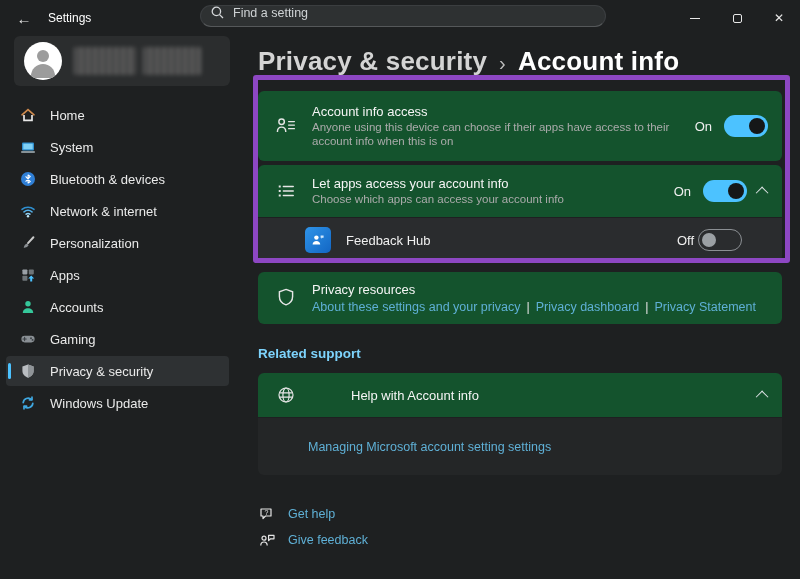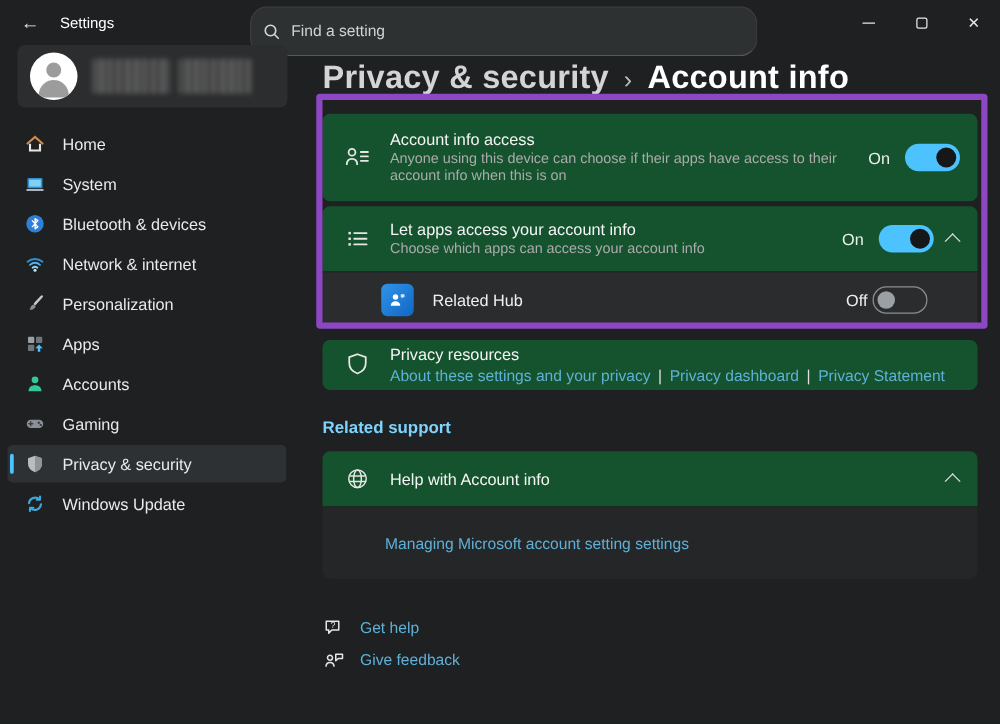--- a/index.html
+++ b/index.html
@@ -8,23 +8,23 @@
     font-family:"Liberation Sans", sans-serif;
     background:#1e2021; color:#f2f2f2;
     position:relative;
   }
 
   
   .titlebar { position:absolute; top:0; left:0; width:800px; height:36px; display:flex; align-items:center; }
   .back-btn { width:32px; height:28px; margin-left:8px; display:flex; align-items:center; justify-content:center; color:#e8e8e8; font-size:15px; border-radius:4px; cursor:pointer; }
   .app-title { font-size:12px; color:#ffffff; margin-left:8px; font-weight:400; }
   .search-box {
-    position:absolute; left:200px; top:5px; width:406px; height:40px;
+    position:absolute; left:200px; top:5px; width:406px; height:22px;
     background:#2e3132; border:1px solid #3b3e40; border-bottom-color:#55585a;
-    border-radius:14px; display:flex; align-items:center; padding:0 10px;
+    border-radius:14px; display:flex; align-items:flex-start; padding:0 10px;
   }
   .search-box svg { flex:0 0 auto; margin-right:9px; }
   .search-input {
     background:transparent; border:none; outline:none; color:#e8e8e8;
     font-family:"Liberation Sans", sans-serif; font-size:12.5px; width:100%;
   }
   .search-input::placeholder { color:#cfd3d5; opacity:1; }
   .win-controls { position:absolute; right:0; top:0; height:36px; display:flex; }
   .win-btn { width:42px; height:36px; display:flex; align-items:center; justify-content:center; color:#e8e8e8; cursor:pointer; }
   .glyph-min { width:10px; height:1px; background:#e8e8e8; display:inline-block; }
@@ -85,28 +85,28 @@
 
   .card-account { height:70px; margin-bottom:4px; }
   .card-letapps { height:52px; border-radius:6px 6px 0 0; }
   .row-nested {
     height:45px; background:#2a2c2e; border-top:1px solid #1e2021;
     border-radius:0 0 6px 6px; display:flex; align-items:center; padding:0 14px 0 47px;
   }
   .row-nested .app-label { font-size:13px; color:#f0f0f0; margin-left:15px; flex:1; }
   .nested-right { display:flex; align-items:center; gap:4px; padding-right:26px; }
 
-  .card-privacy { height:40px; margin-top:10px; align-items:center; }
+  .card-privacy { height:52px; margin-top:10px; align-items:center; }
   .links-line { font-size:12.5px; margin-top:3px; white-space:nowrap; }
   .link { color:#5fb0d6; cursor:pointer; }
   .link-sep { color:#e0e0e0; margin:0 6px; }
 
   .section-heading { margin-top:22px; font-size:13.5px; font-weight:700; color:#7dd3fc; }
 
-  .card-help { height:44px; margin-top:12px; border-radius:6px 6px 0 0; }
+  .card-help { height:44px; margin-top:12px; border-radius:6px 6px 0 0;gap:39px; }
   .help-expanded {
     height:58px; background:#242627; border-top:1px solid #1e2021;
     border-radius:0 0 6px 6px; display:flex; align-items:center; padding-left:50px;
   }
   .help-expanded .link { font-size:12.5px; }
 
   .footer-links { margin-top:26px; }
   .flink { display:flex; align-items:center; height:26px; cursor:pointer; }
   .flink .ficon { width:18px; height:18px; margin-right:12px; display:flex; align-items:center; justify-content:center; }
   .flink span { font-size:12.5px; color:#5fb0d6; }
@@ -327,21 +327,21 @@
     </div>
 
     <div class="row-nested">
       <div class="fb-icon">
         <svg width="16" height="16" viewBox="0 0 16 16">
             <circle cx="6.4" cy="5.6" r="2.2" fill="#ffffff"></circle>
             <path d="M2.6 12.6 c0-2.4 1.7-3.6 3.8-3.6 s3.8 1.2 3.8 3.6 Z" fill="#ffffff"></path>
             <path d="M10.6 3.4 h3 v2.4 h-1.2 l-1 1 v-1 h-.8 Z" fill="#cfe9ff"></path>
           </svg>
       </div>
-      <span class="app-label">Related Hub</span>
+      <span class="app-label">Feedback Hub</span>
       <div class="nested-right">
         <span class="toggle-label">Off</span>
         <div class="toggle off"></div>
       </div>
     </div>
 
     <div class="card card-privacy">
       <span class="cicon">
         <svg width="22" height="22" viewBox="0 0 20 20">
             <path d="M10 2.2 L16 4.3 V8.6 c0 3.9-2.6 6.4-6 7.6 C6.6 15 4 12.5 4 8.6 V4.3 Z" fill="none" stroke="#e6e6e6" stroke-width="1.3"></path>

